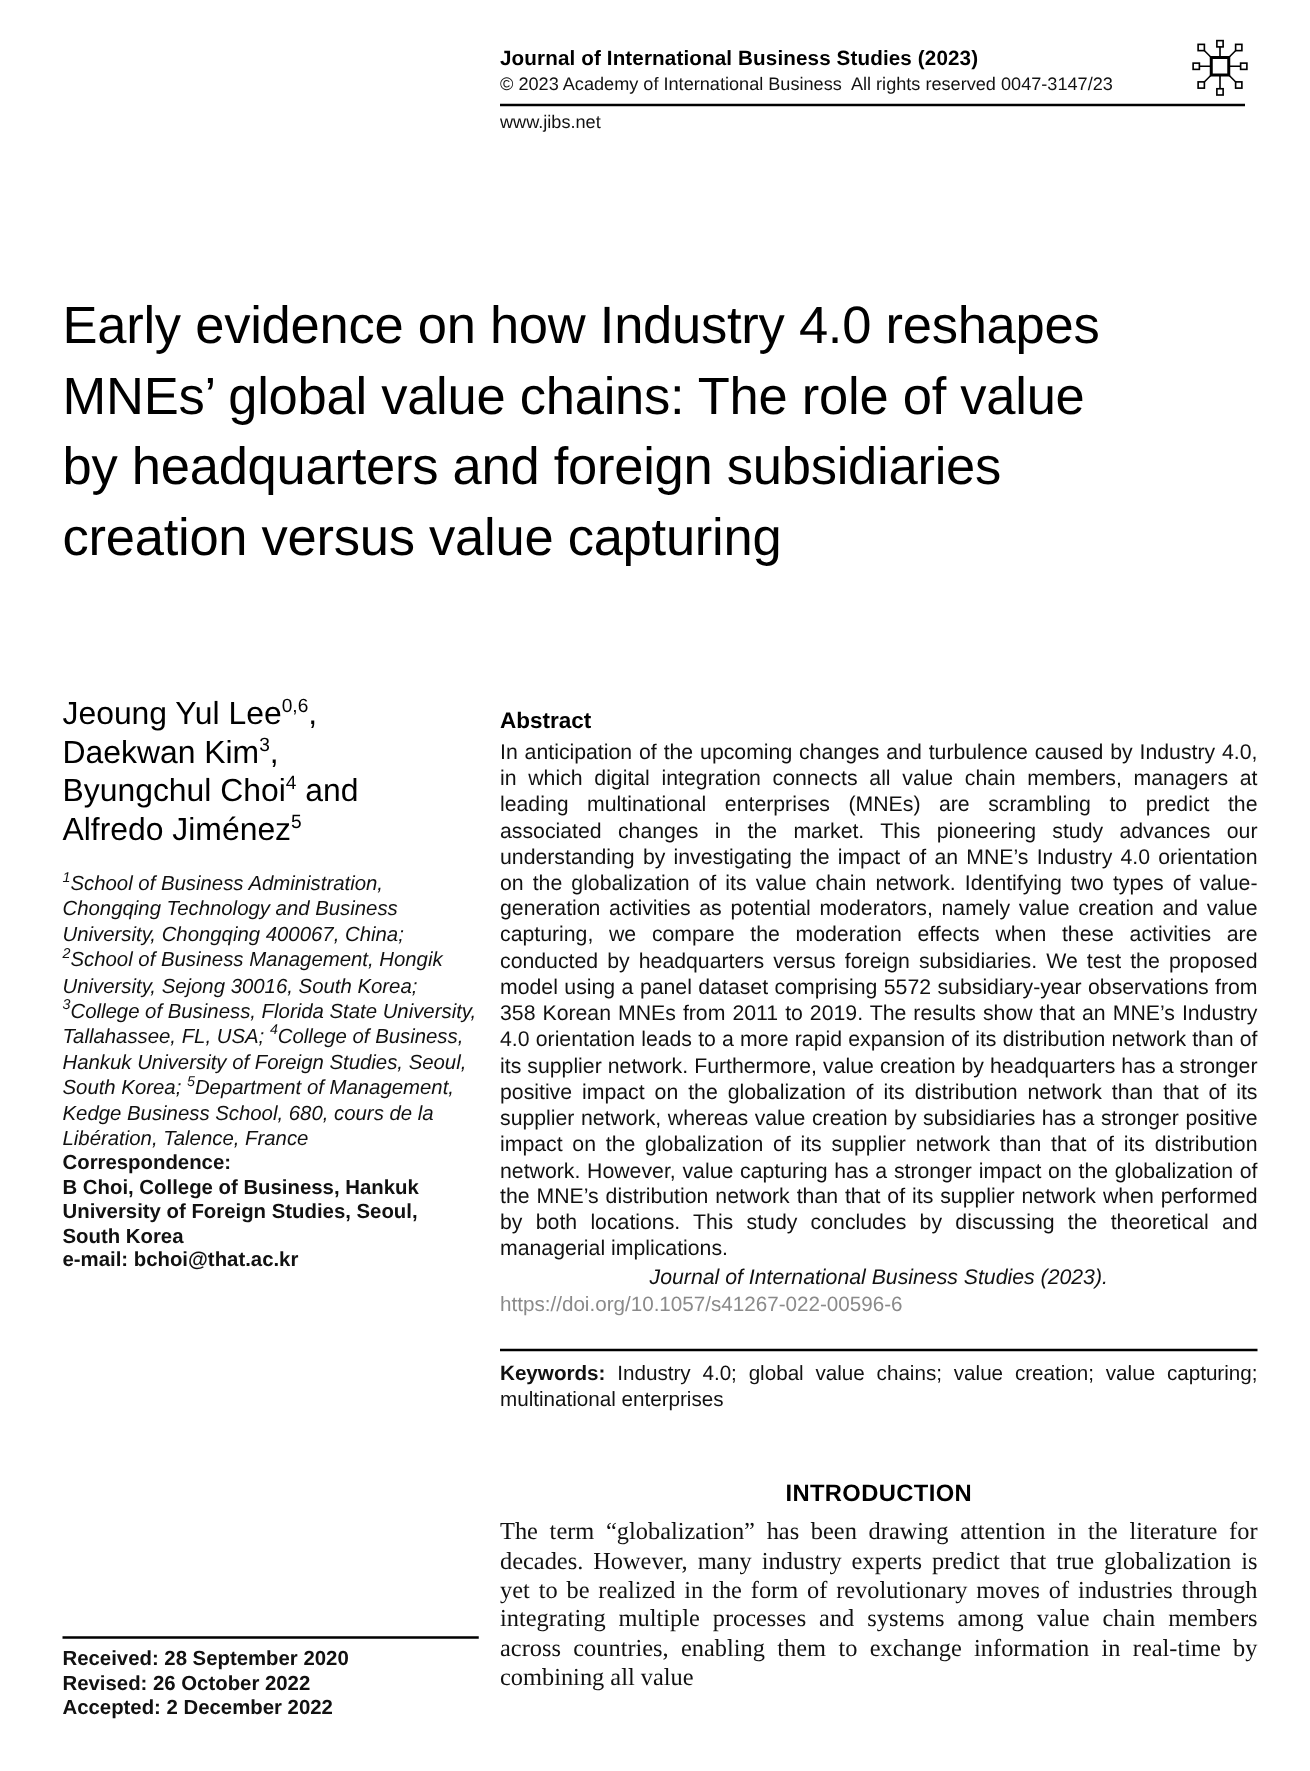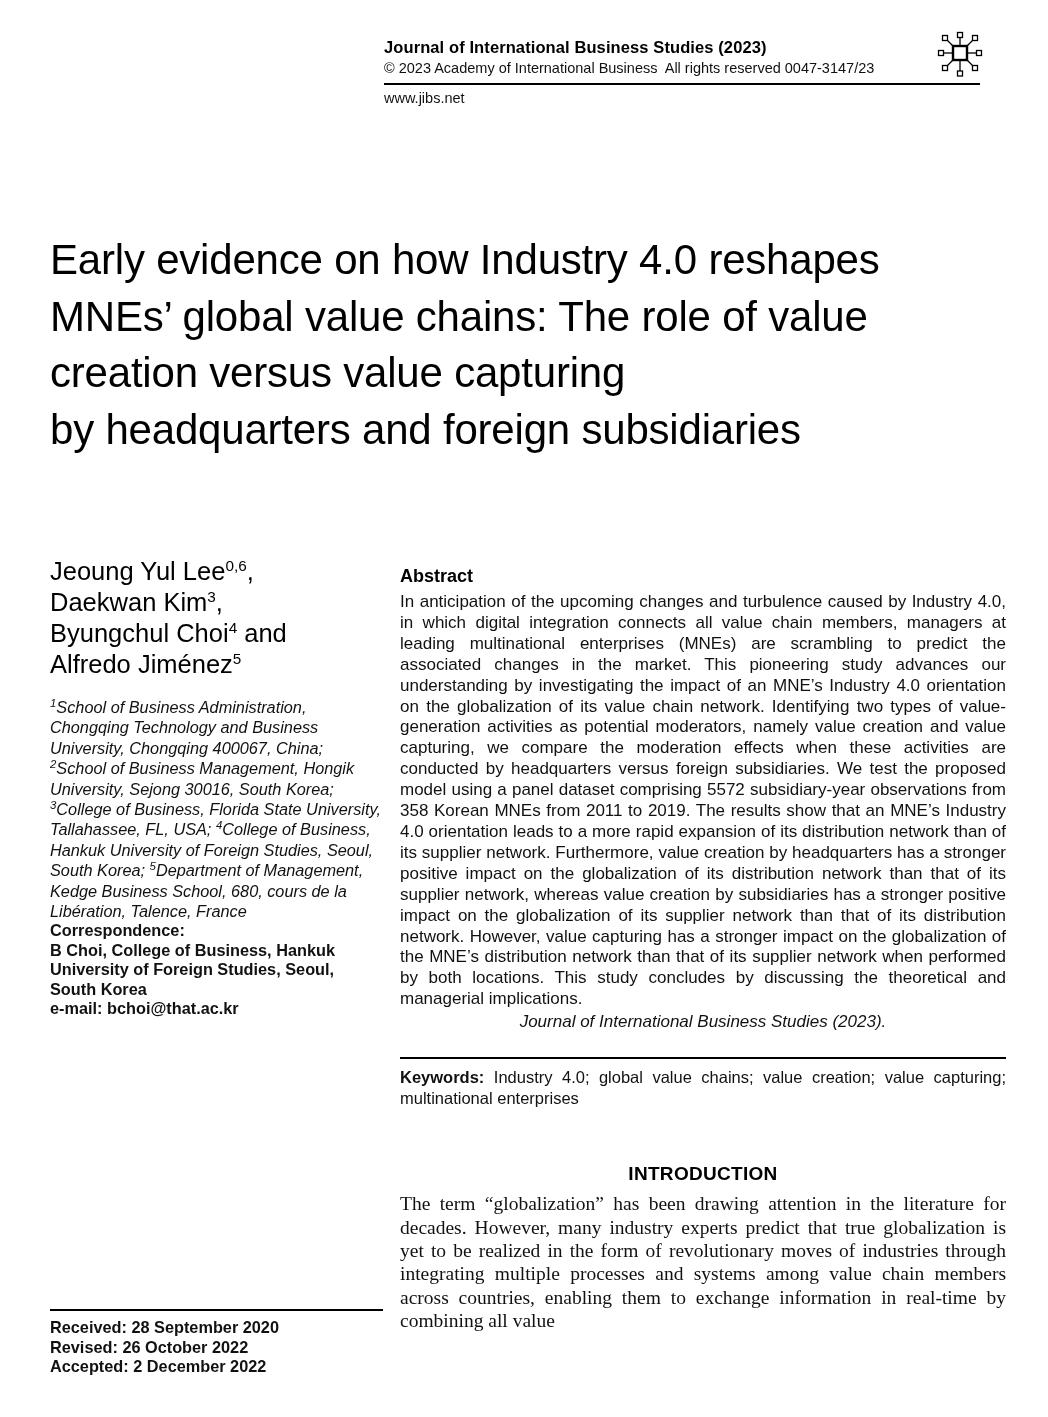--- a/index.html
+++ b/index.html
@@ -7,21 +7,21 @@
   .page {
     position:relative;
     width:1048px; height:1417px;
     background:#ffffff;
     color:#101010;
     font-family:"Liberation Sans","DejaVu Sans",sans-serif;
     overflow:hidden;
   }
 
   
-  .masthead { position:absolute; left:384px; top:38px; width:602px; }
+  .masthead { position:absolute; left:400px; top:38px; width:602px; }
   .journal-title { font-size:16.5px; font-weight:700; color:#000; letter-spacing:0.1px; }
   .copyright { font-size:14.5px; margin-top:3px; white-space:pre-wrap; color:#111; }
   .masthead-rule { border-top:2.5px solid #000; margin-top:7px; width:596px; }
   .website { font-size:14.5px; margin-top:5px; color:#111; }
   .logo-wrap { position:absolute; top:-7px; right:0px; width:52px; height:48px; }
 
   
   .title {
     position:absolute; left:50px; top:232px; margin:0; width:956px;
     font-size:42px; font-weight:400; line-height:56.5px;
@@ -93,22 +93,22 @@
         </g>
       </svg>
     </div>
     <div class="masthead-rule"></div>
     <div class="website">www.jibs.net</div>
   </header>
 
   <h1 class="title">
     <span class="title-line">Early evidence on how Industry 4.0 reshapes</span>
     <span class="title-line">MNEs’ global value chains: The role of value</span>
+    <span class="title-line">by headquarters and foreign subsidiaries</span>
     <span class="title-line">creation versus value capturing</span>
-    <span class="title-line">by headquarters and foreign subsidiaries</span>
   </h1>
 
   <aside class="left-col">
 
     <div class="authors">
       <div class="author-line"><span>Jeoung Yul Lee</span><sup>0,6</sup><span>,</span></div>
       <div class="author-line"><span>Daekwan Kim</span><sup>3</sup><span>,</span></div>
       <div class="author-line"><span>Byungchul Choi</span><sup>4</sup><span> and</span></div>
       <div class="author-line"><span>Alfredo Jiménez</span><sup>5</sup><span></span></div>
     </div>
@@ -120,20 +120,21 @@
       <div>B Choi, College of Business, Hankuk University of Foreign Studies, Seoul, South Korea</div>
       <div>e-mail: bchoi@that.ac.kr</div>
     </div>
   </aside>
 
   <main class="right-col">
     <section>
       <h2 class="abstract-heading">Abstract</h2>
       <p class="abstract-body">In anticipation of the upcoming changes and turbulence caused by Industry 4.0, in which digital integration connects all value chain members, managers at leading multinational enterprises (MNEs) are scrambling to predict the associated changes in the market. This pioneering study advances our understanding by investigating the impact of an MNE’s Industry 4.0 orientation on the globalization of its value chain network. Identifying two types of value-generation activities as potential moderators, namely value creation and value capturing, we compare the moderation effects when these activities are conducted by headquarters versus foreign subsidiaries. We test the proposed model using a panel dataset comprising 5572 subsidiary-year observations from 358 Korean MNEs from 2011 to 2019. The results show that an MNE’s Industry 4.0 orientation leads to a more rapid expansion of its distribution network than of its supplier network. Furthermore, value creation by headquarters has a stronger positive impact on the globalization of its distribution network than that of its supplier network, whereas value creation by subsidiaries has a stronger positive impact on the globalization of its supplier network than that of its distribution network. However, value capturing has a stronger impact on the globalization of the MNE’s distribution network than that of its supplier network when performed by both locations. This study concludes by discussing the theoretical and managerial implications.</p>
       <p class="citation">Journal of International Business Studies (2023).</p>
+      <p class="doi">https://doi.org/10.1057/s41267-022-00596-6</p>
     </section>
 
     <div class="kw-rule"></div>
     <p class="keywords"><span class="kw-label">Keywords:</span> <span>Industry 4.0; global value chains; value creation; value capturing; multinational enterprises</span></p>
 
     <section>
       <h2 class="intro-heading">INTRODUCTION</h2>
       <p class="intro-body">The term “globalization” has been drawing attention in the literature for decades. However, many industry experts predict that true globalization is yet to be realized in the form of revolutionary moves of industries through integrating multiple processes and systems among value chain members across countries, enabling them to exchange information in real-time by combining all value</p>
     </section>
   </main>

